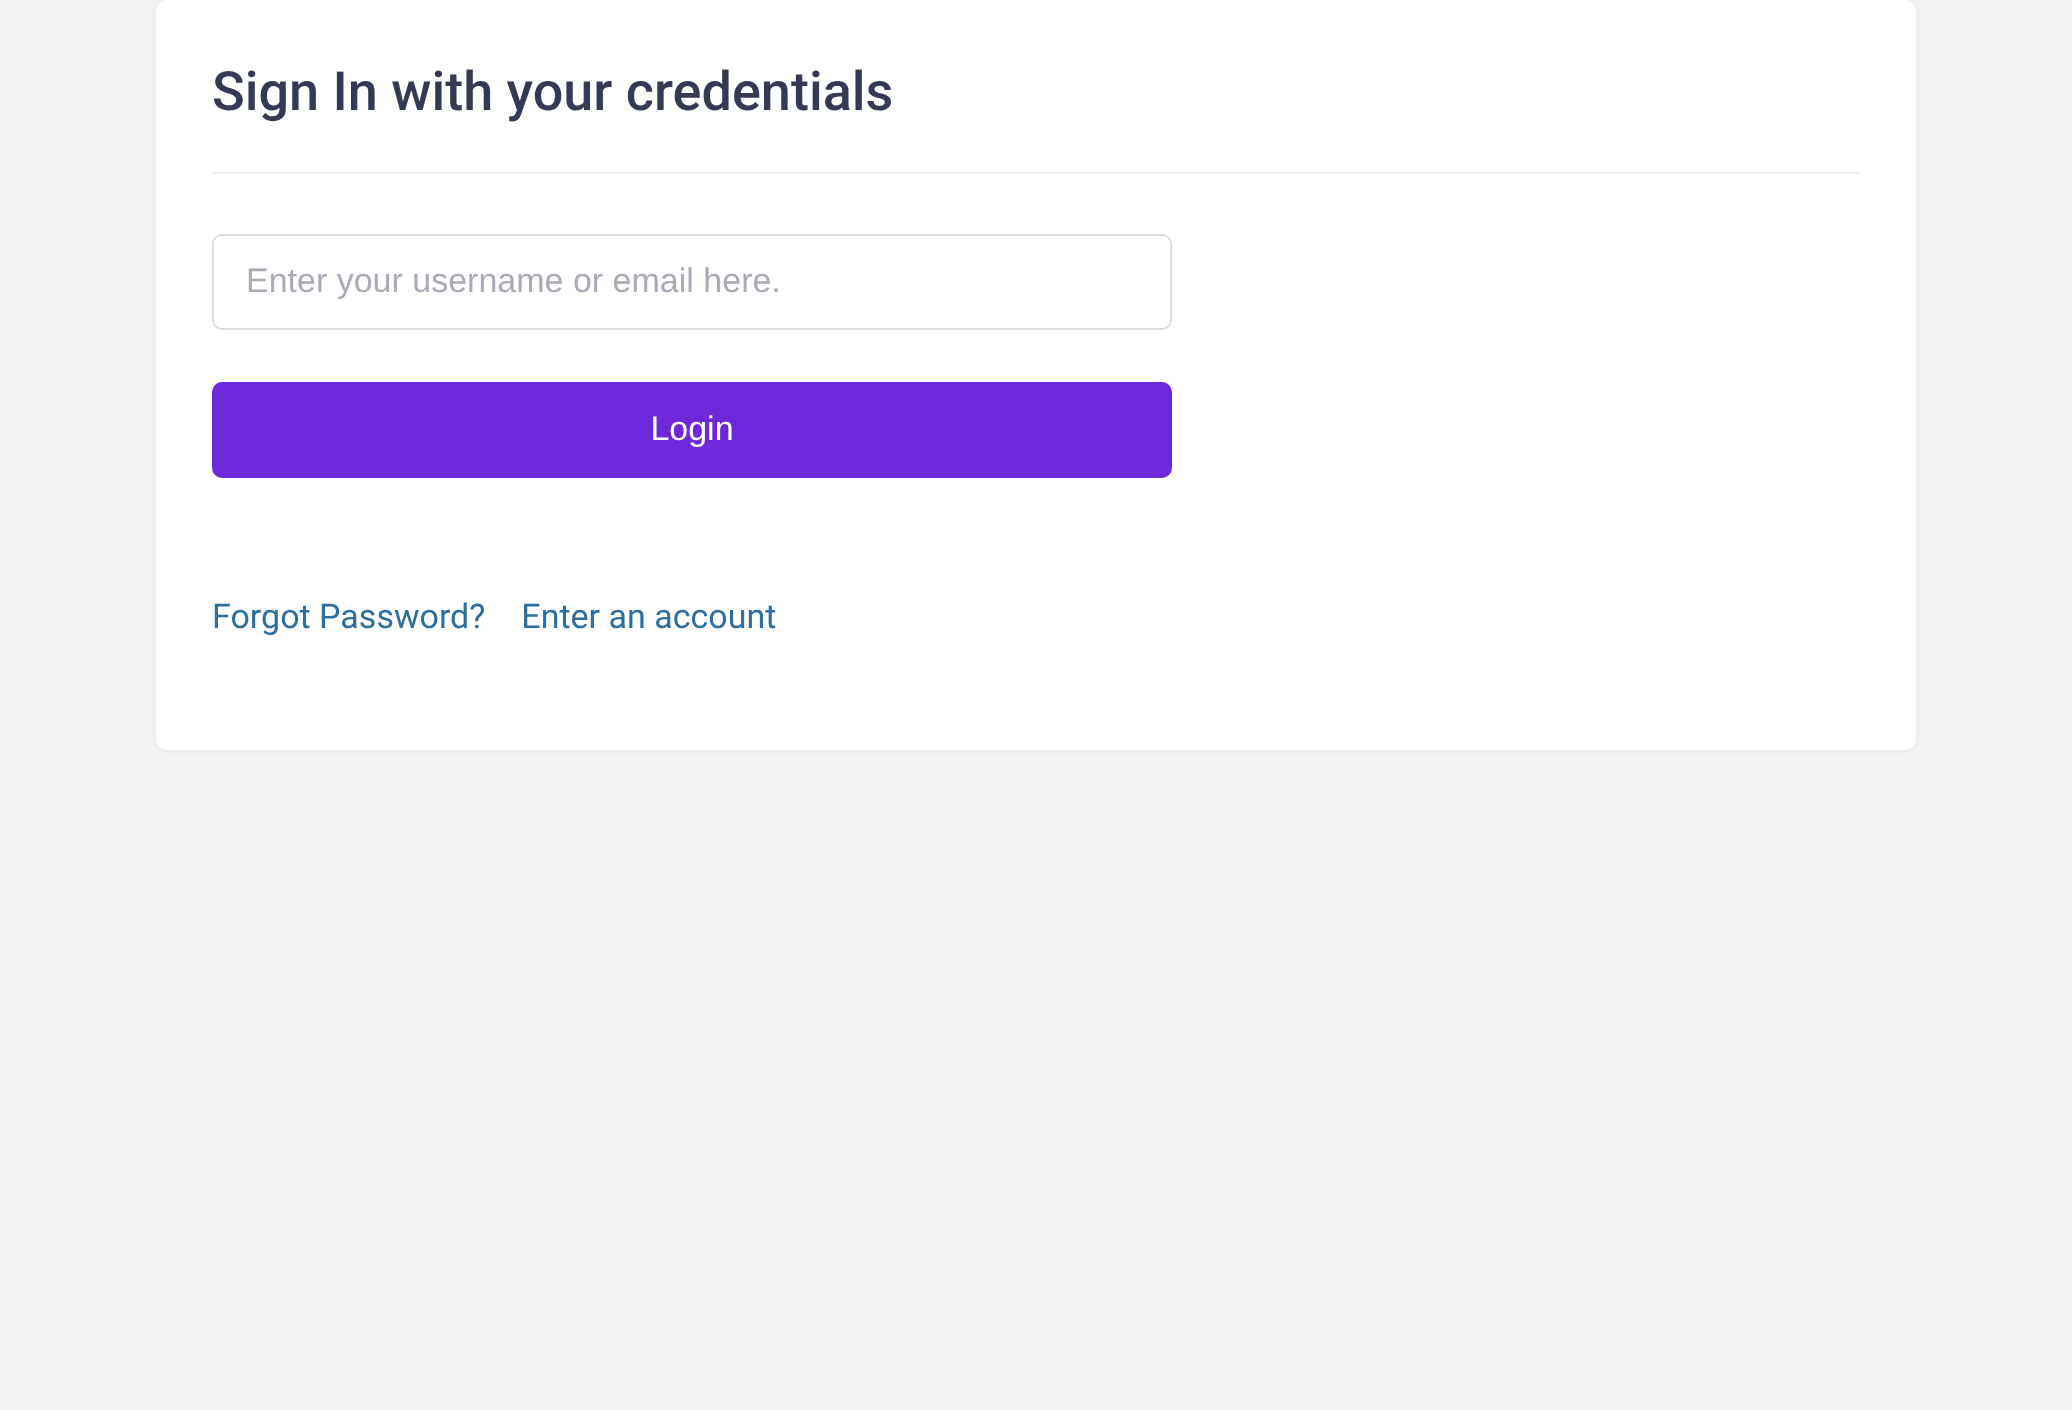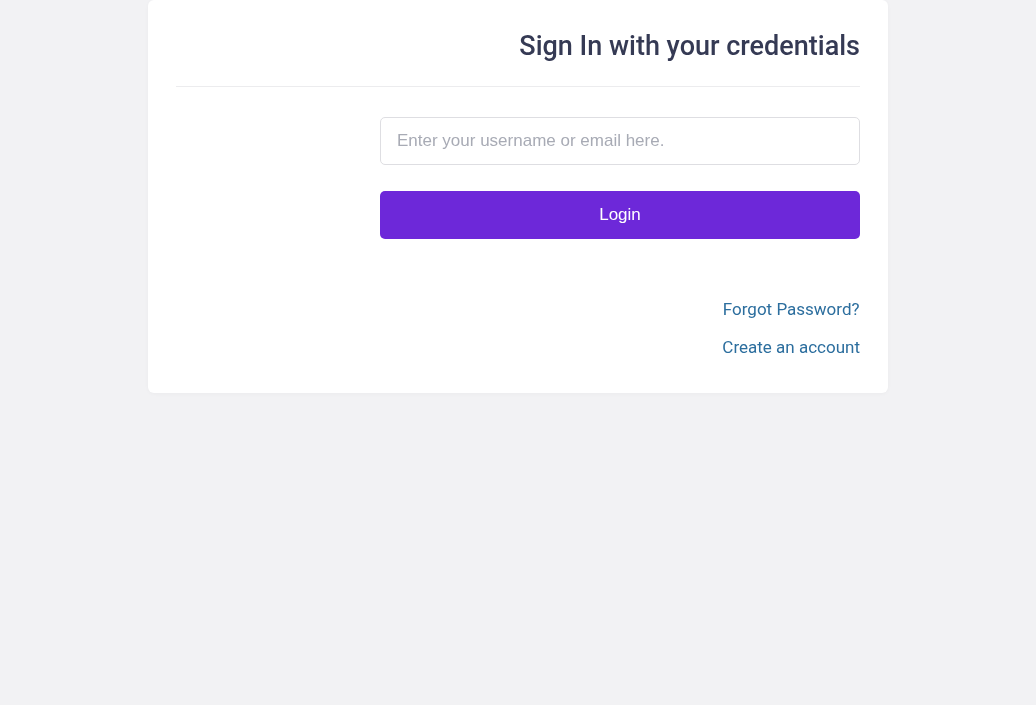--- a/index.html
+++ b/index.html
@@ -35,28 +35,28 @@
       letter-spacing: -1px;
     }
     .logo-shield {
       width: 56px;
       height: 64px;
       margin: 0 2px;
       position: relative;
       top: -3px;
     }
     .card {
-      width: 740px;
+      width: 880px;
       background: #ffffff;
       border-radius: 6px;
       box-shadow: 0 1px 4px rgba(0,0,0,0.03);
-      padding: 30px 28px 36px;
+      padding: 30px 28px 56px;
       display: flex;
       flex-direction: column;
-      align-items: flex-end;
+      align-items: flex-start;
     }
     .card-title {
       color: #353a54;
       font-size: 27px;
       font-weight: 500;
       text-align: center;
       margin-bottom: 24px;
     }
     .divider {
       width: 100%;
@@ -92,21 +92,20 @@
       border: none;
       border-radius: 5px;
       color: #ffffff;
       font-size: 17px;
       font-weight: 500;
       cursor: pointer;
     }
     .links {
       margin-top: 60px;
       display: flex;
-      flex-direction: column;
       align-items: center;
       gap: 18px;
     }
     .link {
       color: #2c6e9e;
       font-size: 17px;
       text-decoration: none;
       cursor: pointer;
     }
   </style>
@@ -120,17 +119,17 @@
     <h1 class="card-title">Sign In with your credentials</h1>
     <div class="divider"></div>
 
     <div class="form-area">
       <input type="text" class="username-input" placeholder="Enter your username or email here." style="">
       <button class="login-button">Login</button>
     </div>
 
     <div class="links">
       <a class="link">Forgot Password?</a>
-      <a class="link">Create an account</a>
+      <a class="link">Enter an account</a>
     </div>
   </div>
 
 </div>
 
 </body></html>

